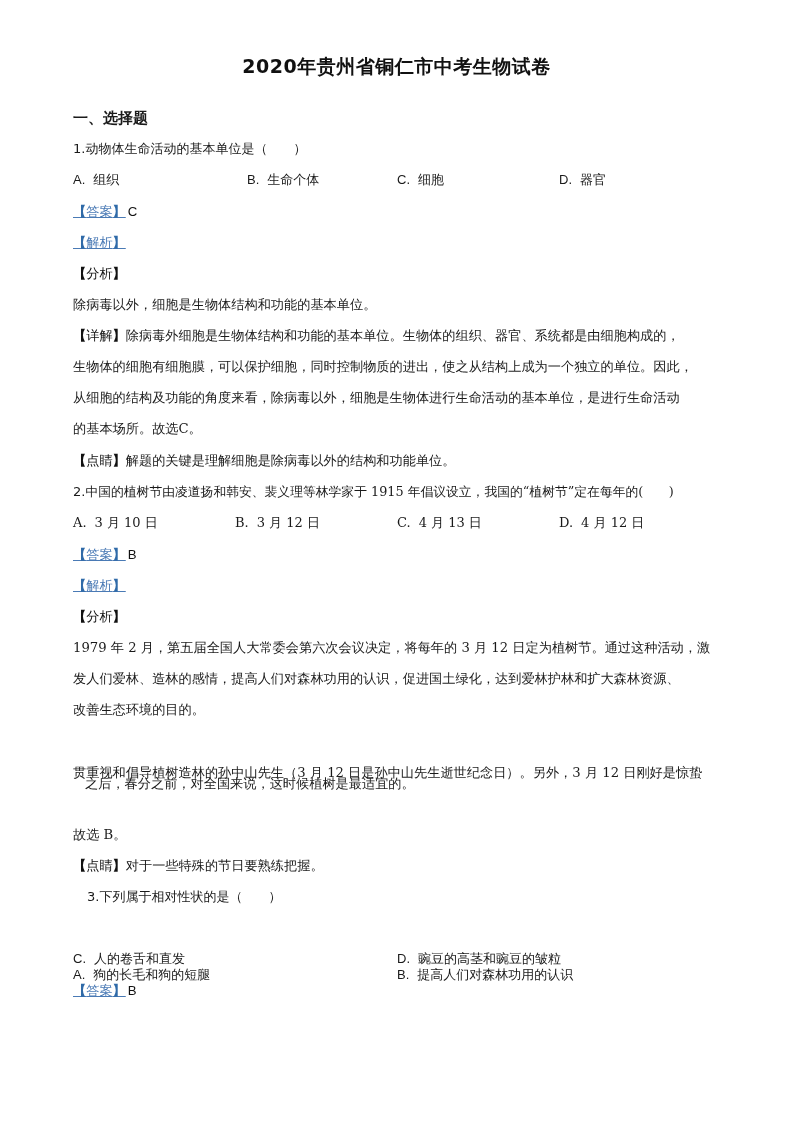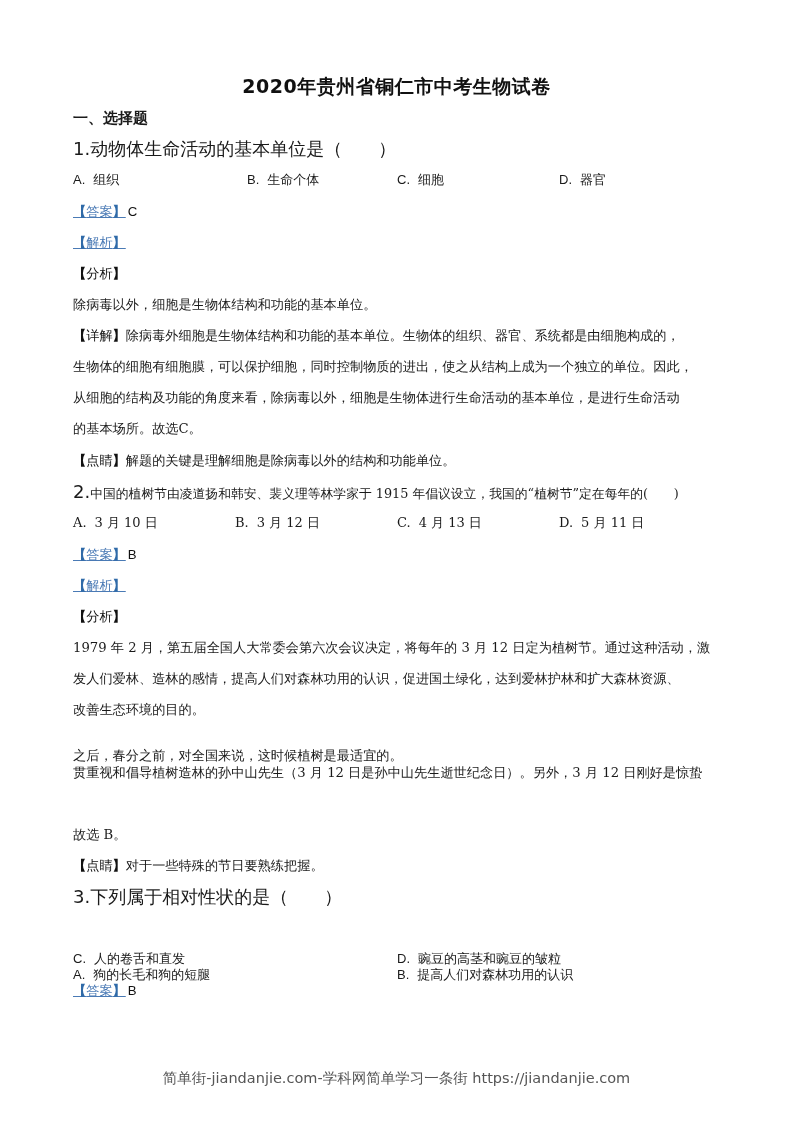--- a/index.html
+++ b/index.html
@@ -18,21 +18,21 @@
     .page {
       position: absolute;
       left: 0; top: 0;
       width: 793px;
       height: 1122px;
     }
     .title {
       position: absolute;
       left: 0;
       width: 793px;
-      top: 74px;
+      top: 54px;
       text-align: center;
       font-family: "DejaVu Sans", "Liberation Sans", sans-serif;
       font-weight: bold;
       font-size: 19px;
       letter-spacing: 0.5px;
       color: #111;
     }
     .line {
       position: absolute;
       left: 73px;
@@ -42,21 +42,21 @@
       white-space: nowrap;
       color: #1a1a1a;
     }
     .section-heading {
       font-family: "DejaVu Sans", "Liberation Sans", sans-serif;
       font-weight: bold;
       font-size: 15px;
     }
     .qtext {
       font-family: "DejaVu Sans", "Liberation Sans", sans-serif;
-      font-size: 18px;
+      font-size: 13px;
     }
     .options {
       position: absolute;
       left: 73px;
       width: 660px;
       height: 20px;
       font-size: 13px;
       line-height: 20px;
     }
     .opt {
@@ -149,60 +149,59 @@
   <div class="line" style="top:419px;">的基本场所。故选C。</div>
 
   <div class="line" style="top:482px; font-size:12.8px;">
     <span class="qtext">2.</span><span>中国的植树节由凌道扬和韩安、裴义理等林学家于 1915 年倡议设立，我国的“植树节”定在每年的(　　)</span>
   </div>
 
   <div class="options" style="top:513px;">
     <span class="opt serif" style="left:0px;"><span class="letter">A.</span><span>3 月 10 日</span></span>
     <span class="opt serif" style="left:162px;"><span class="letter">B.</span><span>3 月 12 日</span></span>
     <span class="opt serif" style="left:324px;"><span class="letter">C.</span><span>4 月 13 日</span></span>
-    <span class="opt serif" style="left:486px;"><span class="letter">D.</span><span>5 月 11 日</span></span>
+    <span class="opt serif" style="left:486px;"><span class="letter">D.</span><span>4 月 12 日</span></span>
   </div>
 
   <div class="line" style="top:545px;">
     <span class="tag-blue"><span class="bracket-blue">【</span><span>答案</span><span class="bracket-blue">】</span></span><span class="ans-val">B</span>
   </div>
 
   <div class="line" style="top:576px;">
     <span class="tag-blue"><span class="bracket-blue">【</span><span>解析</span><span class="bracket-blue">】</span></span>
   </div>
 
   <div class="line" style="top:607px;">
     <span class="tag-black"><span class="bracket-black">【</span><span>分析</span><span class="bracket-black">】</span></span>
   </div>
 
   <div class="line" style="top:638px;">1979 年 2 月，第五届全国人大常委会第六次会议决定，将每年的 3 月 12 日定为植树节。通过这种活动，激</div>
   <div class="line" style="top:669px;">发人们爱林、造林的感情，提高人们对森林功用的认识，促进国土绿化，达到爱林护林和扩大森林资源、</div>
   <div class="line" style="top:700px;">改善生态环境的目的。</div>
 
   <div class="line" style="top:763px;">贯重视和倡导植树造林的孙中山先生（3 月 12 日是孙中山先生逝世纪念日）。另外，3 月 12 日刚好是惊蛰</div>
-  <div class="line" style="top:746px;">之后，春分之前，对全国来说，这时候植树是最适宜的。</div>
+  <div class="line" style="top:774px;margin-left:12px;">之后，春分之前，对全国来说，这时候植树是最适宜的。</div>
 
   <div class="line" style="top:825px;">故选 B。</div>
 
   <div class="line" style="top:856px;">
     <span class="tag-black"><span class="bracket-black">【</span><span>点睛</span><span class="bracket-black">】</span></span><span>对于一些特殊的节日要熟练把握。</span>
   </div>
 
-  <div class="line qtext" style="top:887px;">
+  <div class="line qtext" style="top:887px;margin-left:14px;">
     <span>3.</span><span>下列属于相对性状的是（　　）</span>
   </div>
 
   <div class="options" style="top:918px;margin-top:47px;">
     <span class="opt" style="left:0px;"><span class="letter">A.</span><span>狗的长毛和狗的短腿</span></span>
     <span class="opt" style="left:324px;"><span class="letter">B.</span><span>提高人们对森林功用的认识</span></span>
   </div>
   <div class="options" style="top:949px;">
     <span class="opt" style="left:0px;"><span class="letter">C.</span><span>人的卷舌和直发</span></span>
     <span class="opt" style="left:324px;"><span class="letter">D.</span><span>豌豆的高茎和豌豆的皱粒</span></span>
   </div>
 
   <div class="line" style="top:981px;">
     <span class="tag-blue"><span class="bracket-blue">【</span><span>答案</span><span class="bracket-blue">】</span></span><span class="ans-val">B</span>
   </div>
 
-  <div class="footer">简单街-jiandanjie.com-学科网简单学习一条街 https://jiandanjie.com</div>
 
 </div>
 
 </body></html>

